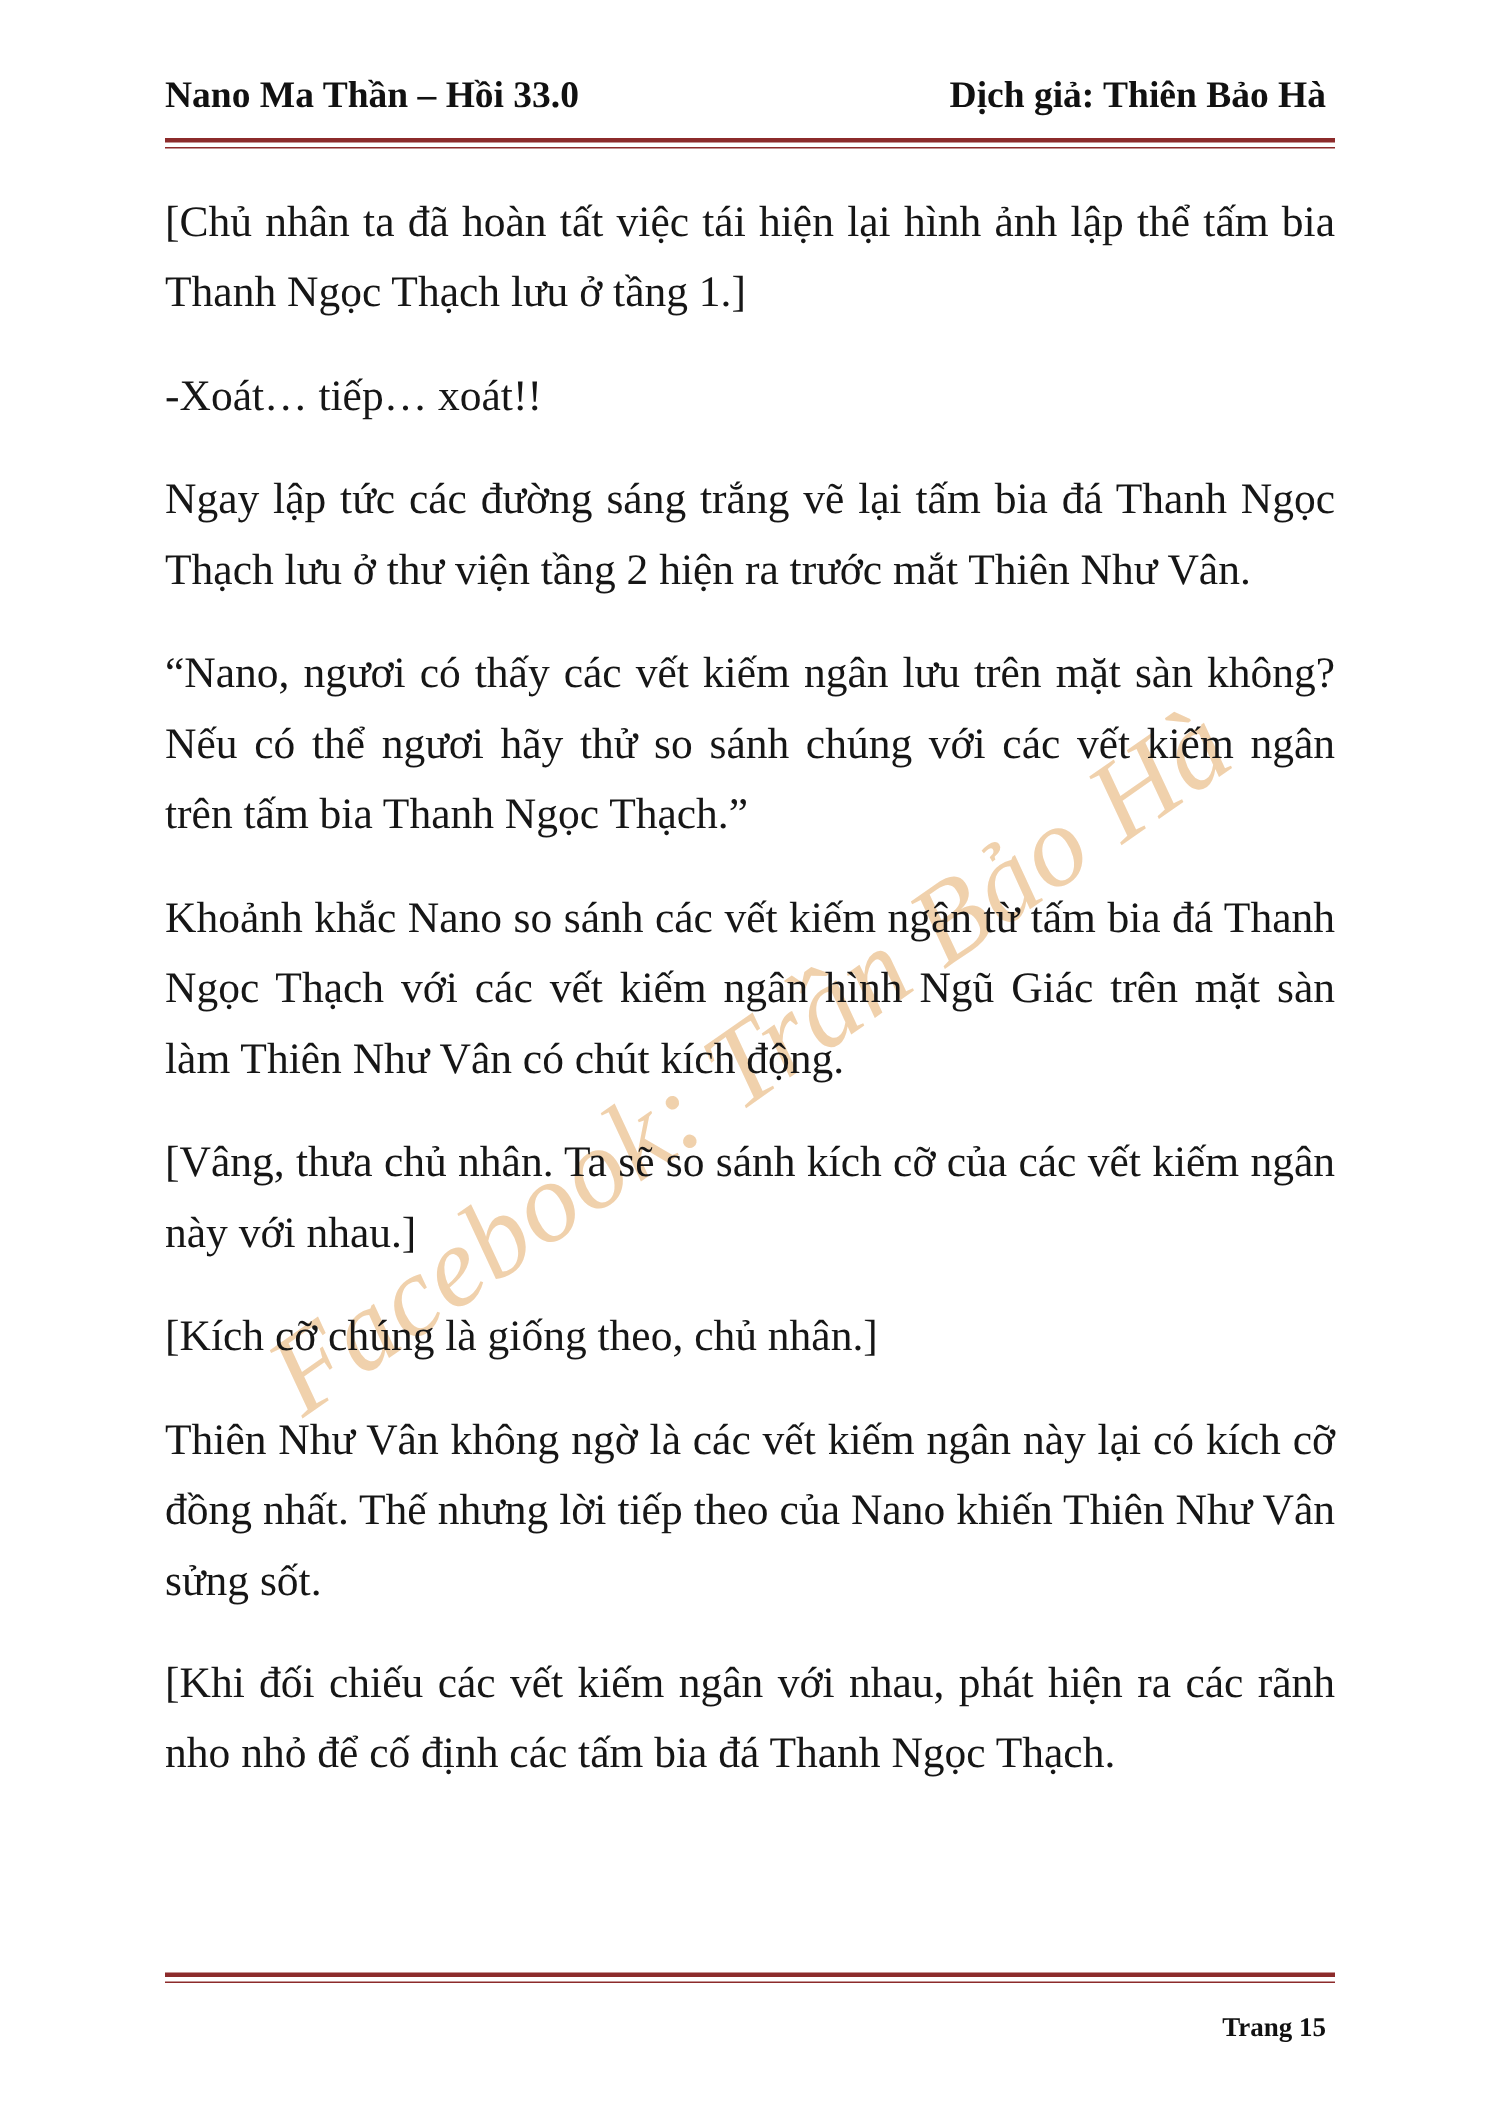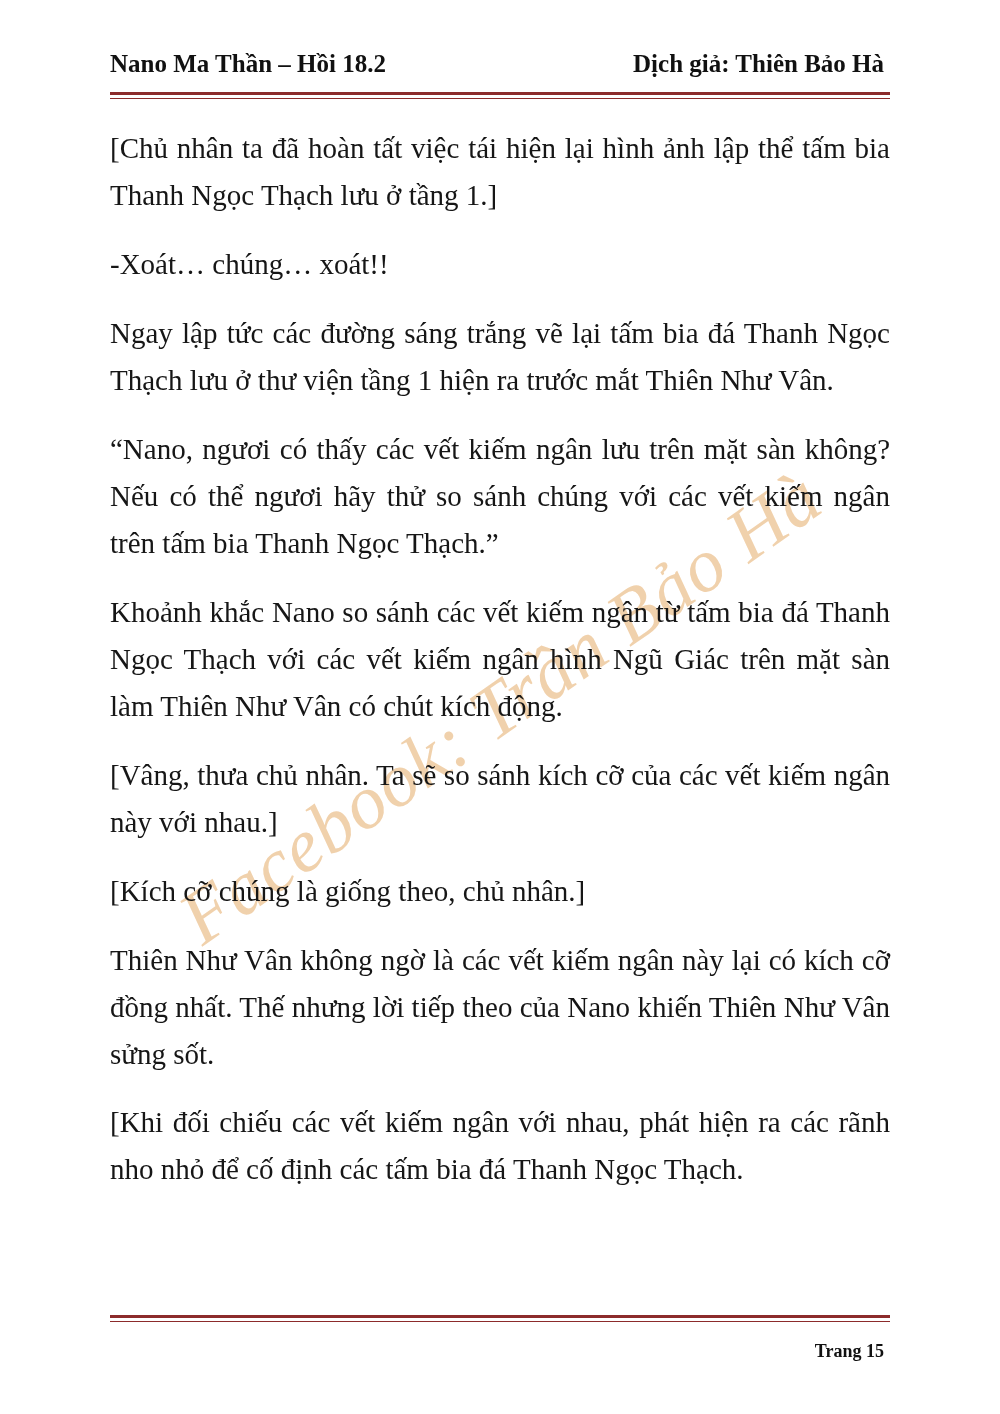--- a/index.html
+++ b/index.html
@@ -115,31 +115,31 @@
 </style>
 </head>
 <body>
 
 <div class="page">
 
   <div class="watermark">Facebook: Trần Bảo Hà</div>
 
   <div class="content">
     <div class="header">
-      <div class="header-left">Nano Ma Thần – Hồi 18.2</div>
+      <div class="header-left">Nano Ma Thần – Hồi 33.0</div>
       <div class="header-right">Dịch giả: Thiên Bảo Hà</div>
     </div>
   </div>
 
   <div class="rule-top"></div>
 
   <div class="content body-text">
     <p class="para">[Chủ nhân ta đã hoàn tất việc tái hiện lại hình ảnh lập thể tấm bia Thanh Ngọc Thạch lưu ở tầng 1.]</p>
-    <p class="para">-Xoát… chúng… xoát!!</p>
-    <p class="para">Ngay lập tức các đường sáng trắng vẽ lại tấm bia đá Thanh Ngọc Thạch lưu ở thư viện tầng 1 hiện ra trước mắt Thiên Như Vân.</p>
+    <p class="para">-Xoát… tiếp… xoát!!</p>
+    <p class="para">Ngay lập tức các đường sáng trắng vẽ lại tấm bia đá Thanh Ngọc Thạch lưu ở thư viện tầng 2 hiện ra trước mắt Thiên Như Vân.</p>
     <p class="para">“Nano, ngươi có thấy các vết kiếm ngân lưu trên mặt sàn không? Nếu có thể ngươi hãy thử so sánh chúng với các vết kiếm ngân trên tấm bia Thanh Ngọc Thạch.”</p>
     <p class="para">Khoảnh khắc Nano so sánh các vết kiếm ngân từ tấm bia đá Thanh Ngọc Thạch với các vết kiếm ngân hình Ngũ Giác trên mặt sàn làm Thiên Như Vân có chút kích động.</p>
     <p class="para">[Vâng, thưa chủ nhân. Ta sẽ so sánh kích cỡ của các vết kiếm ngân này với nhau.]</p>
     <p class="para">[Kích cỡ chúng là giống theo, chủ nhân.]</p>
     <p class="para">Thiên Như Vân không ngờ là các vết kiếm ngân này lại có kích cỡ đồng nhất. Thế nhưng lời tiếp theo của Nano khiến Thiên Như Vân sửng sốt.</p>
     <p class="para">[Khi đối chiếu các vết kiếm ngân với nhau, phát hiện ra các rãnh nho nhỏ để cố định các tấm bia đá Thanh Ngọc Thạch.</p>
   </div>
 
   <div class="rule-bottom"></div>
   <div class="footer">Trang 15</div>

